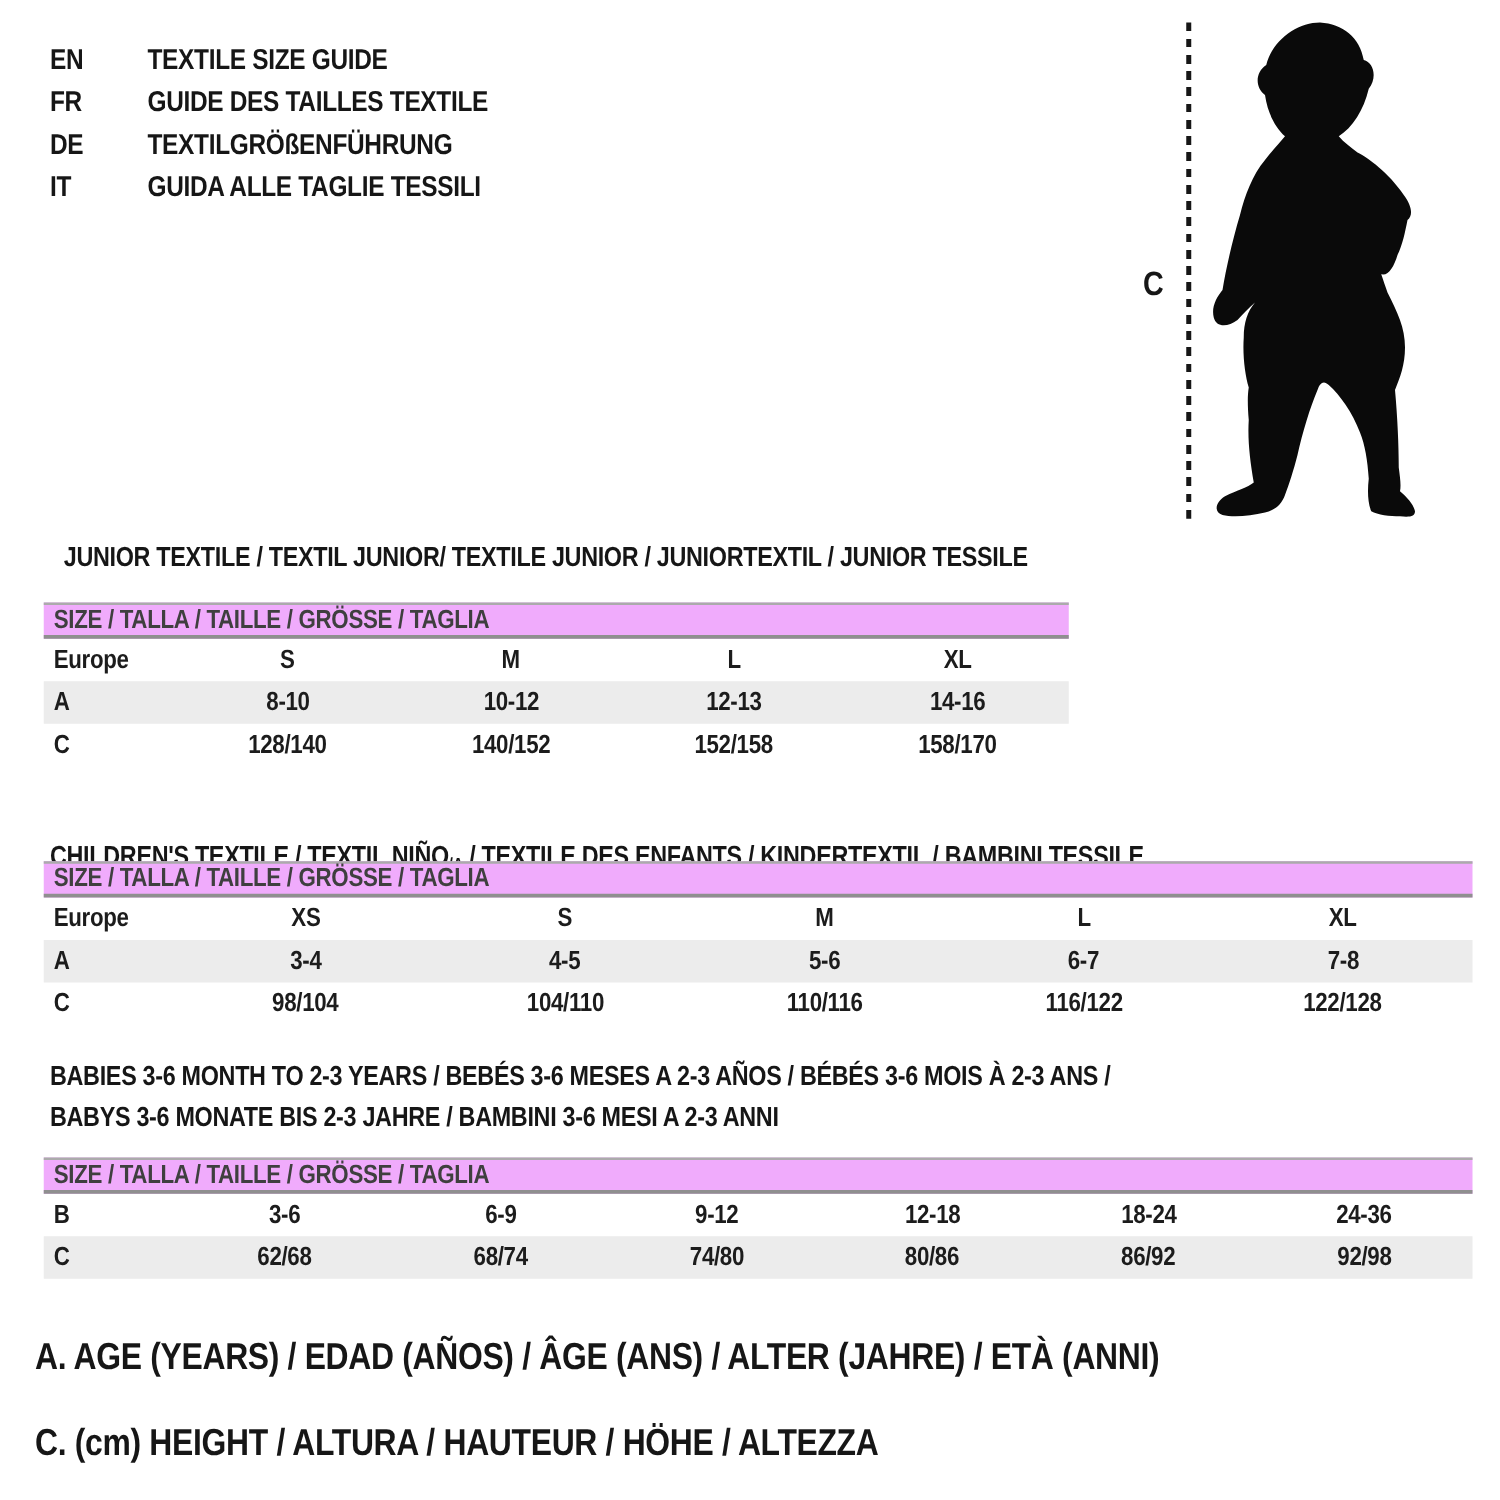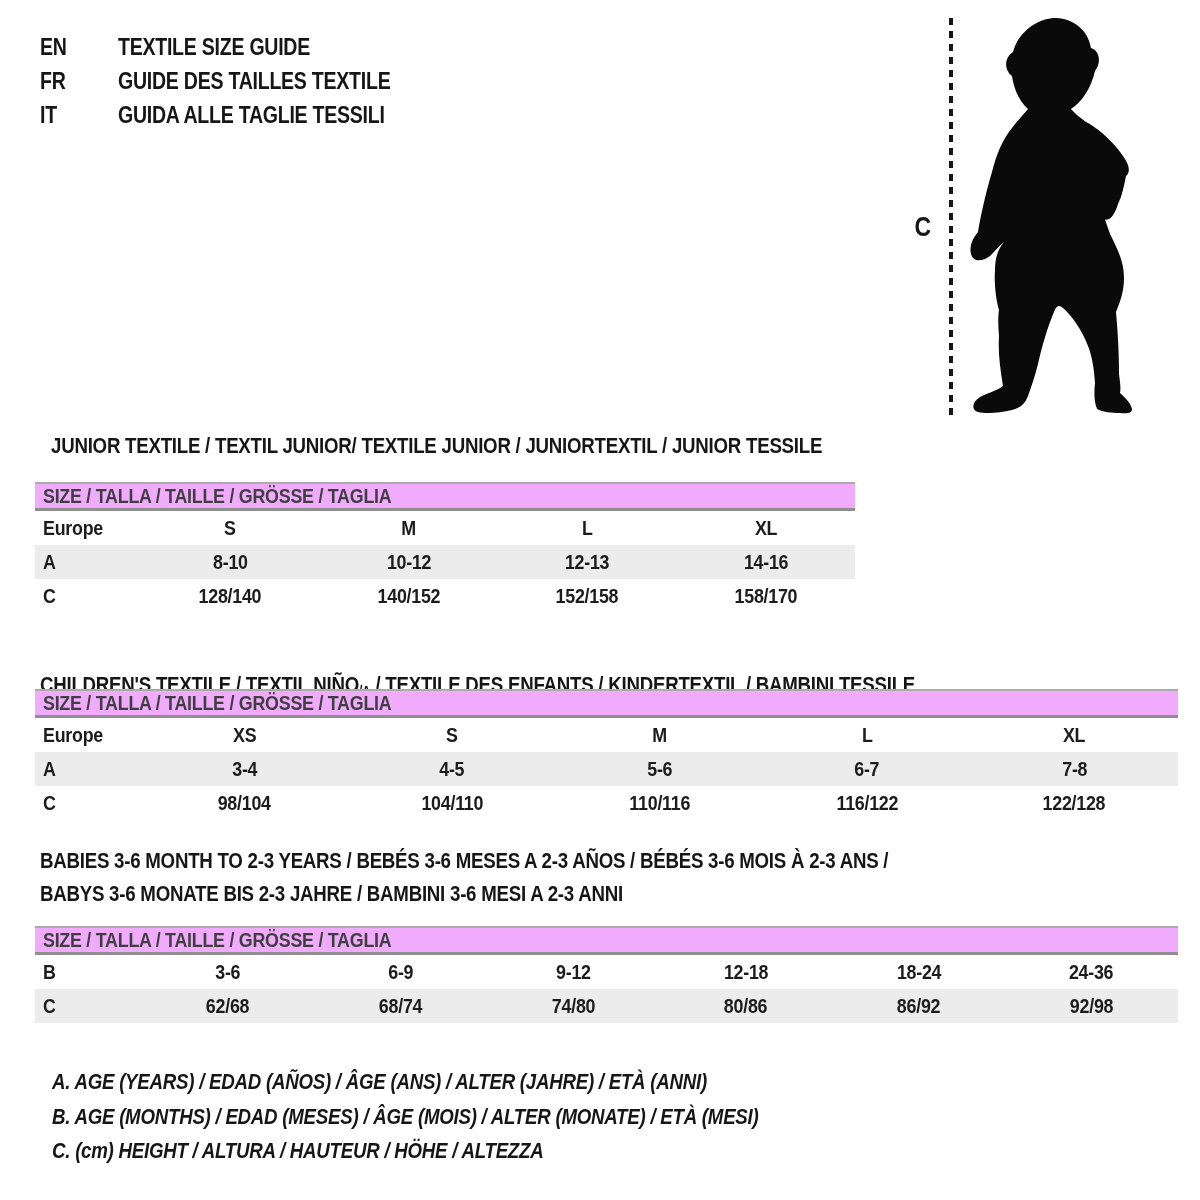--- a/index.html
+++ b/index.html
@@ -35,35 +35,39 @@
     font-size:21px; font-weight:bold; color:#3f3f3f;
   }
   .trow { display:grid; height:34px; align-items:center; font-size:21px; font-weight:bold; color:#1c1c1c; }
   .cols4 { grid-template-columns:106px repeat(4,1fr); }
   .cols5 { grid-template-columns:106px repeat(5,1fr); }
   .cols6 { grid-template-columns:106px repeat(6,1fr); }
   .trow .rl { text-align:left; padding-left:8px; }
   .trow .cv { text-align:center; }
   .shaded { background:#ececec; }
 
-  .legend-line { position:absolute; left:52px; font-size:22px; font-weight:bold; white-space:nowrap;font-style:italic; }
+  .legend-line { position:absolute; left:28px; font-size:30px; font-weight:bold; white-space:nowrap; }
 </style>
 </head>
 <body>
 
 <div class="page">
 
   <div class="lang-block">
     <div class="lang-row">
       <span class="lang-code"><span class="cx cxl">EN</span></span>
       <span class="cx cxl">TEXTILE SIZE GUIDE</span>
     </div>
     <div class="lang-row">
       <span class="lang-code"><span class="cx cxl">FR</span></span>
       <span class="cx cxl">GUIDE DES TAILLES TEXTILE</span>
+    </div>
+    <div class="lang-row">
+      <span class="lang-code"><span class="cx cxl">DE</span></span>
+      <span class="cx cxl">TEXTILGRÖßENFÜHRUNG</span>
     </div>
     <div class="lang-row">
       <span class="lang-code"><span class="cx cxl">IT</span></span>
       <span class="cx cxl">GUIDA ALLE TAGLIE TESSILI</span>
     </div>
   </div>
 
   <div class="measure-c">
     <span class="cx">C</span>
   </div>
@@ -201,20 +205,17 @@
       <span class="cv"><span class="cx">74/80</span></span>
       <span class="cv"><span class="cx">80/86</span></span>
       <span class="cv"><span class="cx">86/92</span></span>
       <span class="cv"><span class="cx">92/98</span></span>
     </div>
   </div>
 
   <div class="legend-line" style="top:1069px;">
     <span class="cx cxl">A. AGE (YEARS) / EDAD (AÑOS) / ÂGE (ANS) / ALTER (JAHRE) / ETÀ (ANNI)</span>
   </div>
-  <div class="legend-line" style="top:1104px;">
-    <span class="cx cxl">B. AGE (MONTHS) / EDAD (MESES) / ÂGE (MOIS) / ALTER (MONATE) / ETÀ (MESI)</span>
-  </div>
   <div class="legend-line" style="top:1138px;">
     <span class="cx cxl">C. (cm) HEIGHT / ALTURA / HAUTEUR / HÖHE / ALTEZZA</span>
   </div>
 
 </div>
 
 </body></html>

